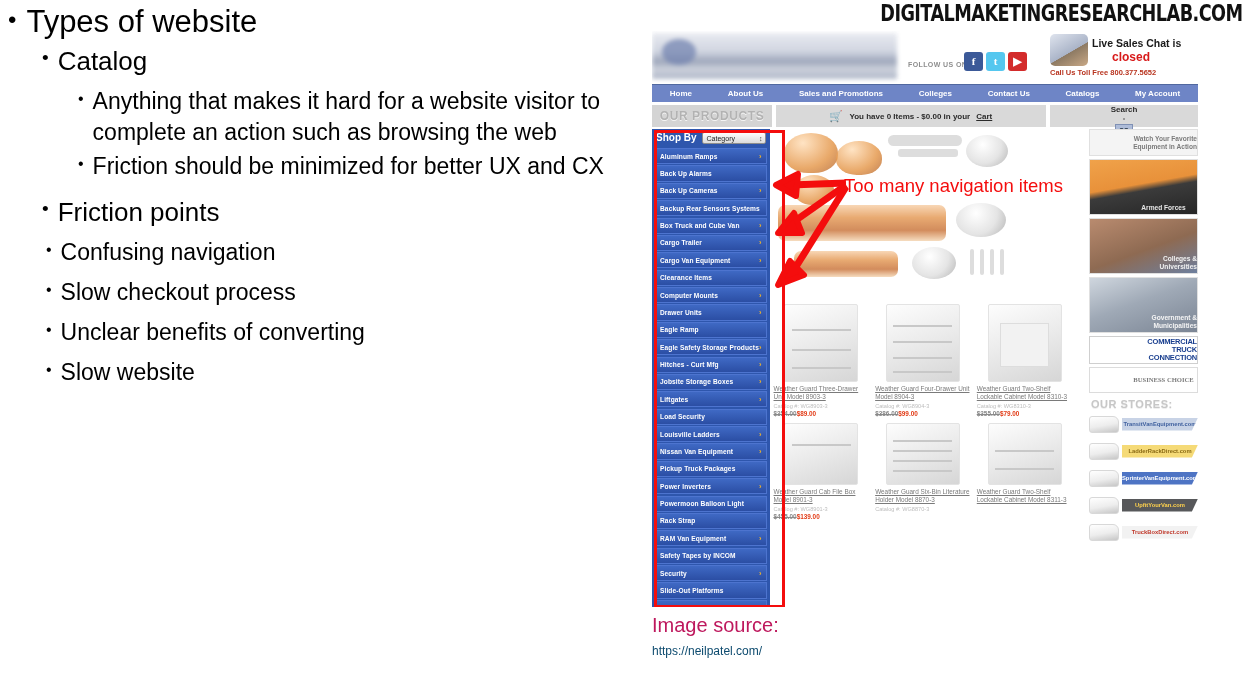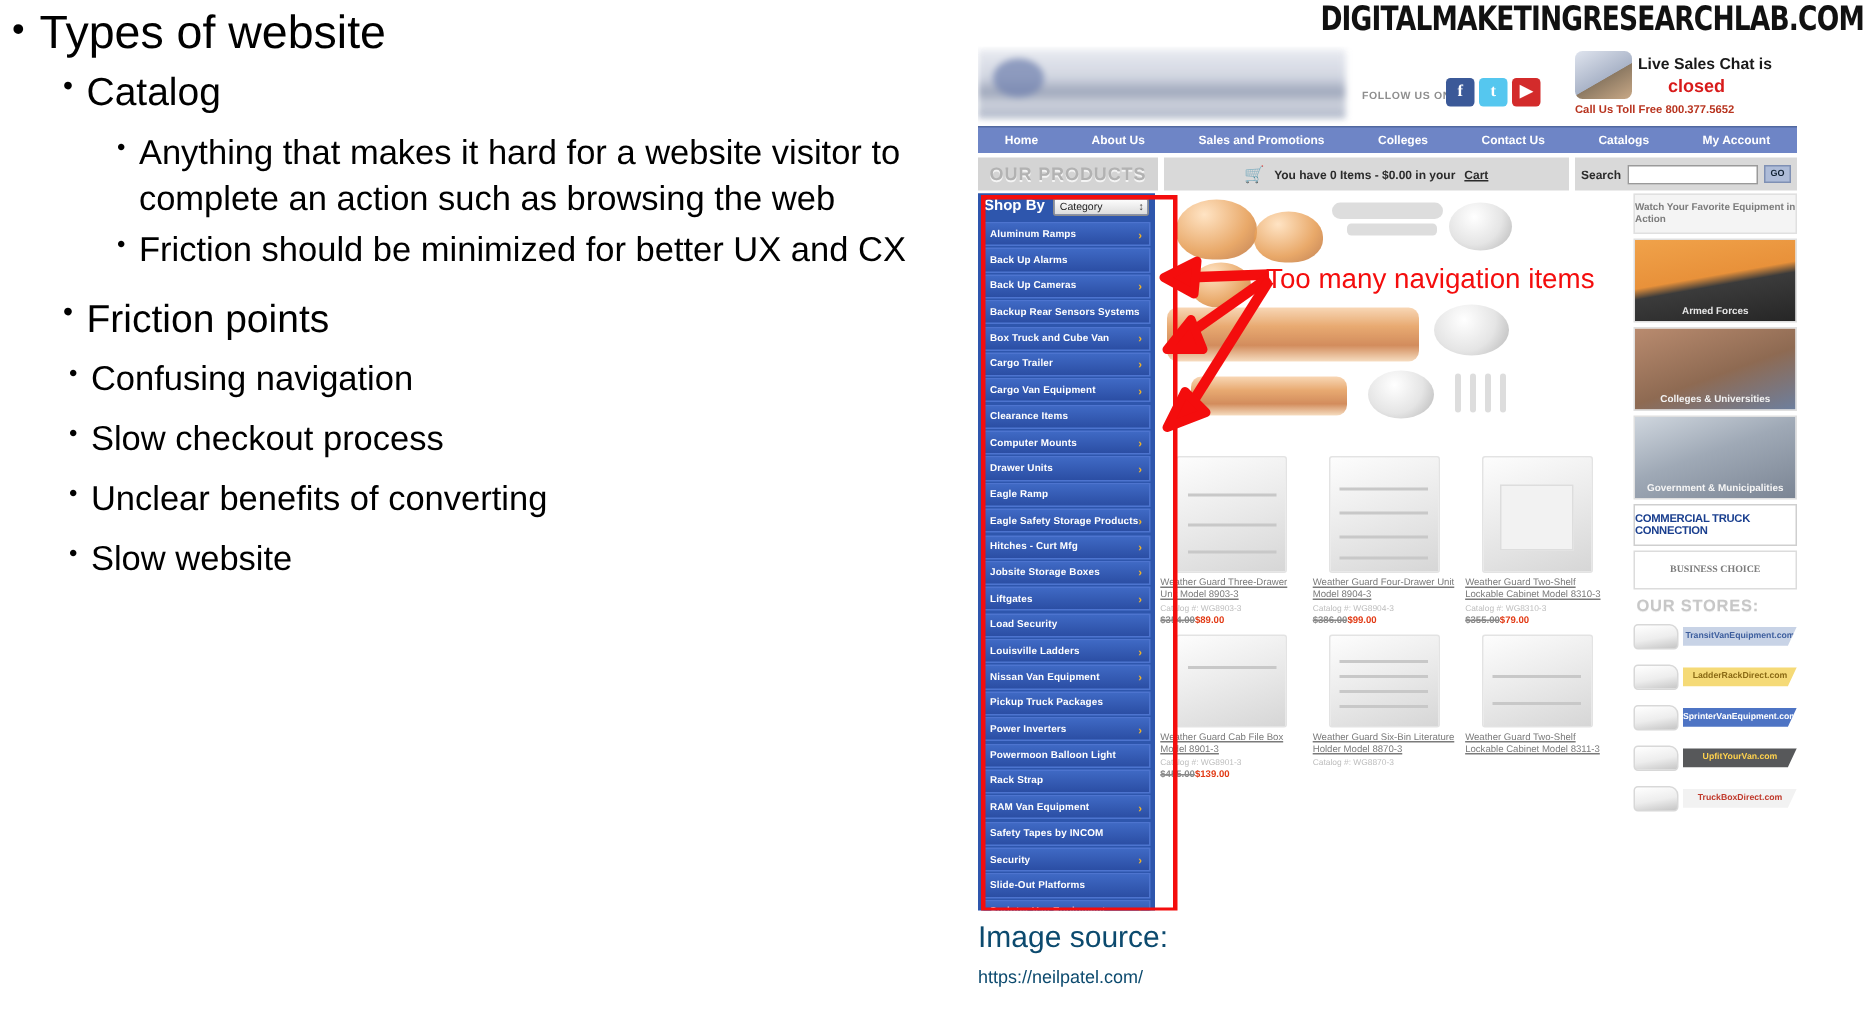--- a/index.html
+++ b/index.html
@@ -114,21 +114,21 @@
   }
   .cartbar{
     flex:1 1 auto;margin:0 4px;background:#d9d9d9;
     display:flex;align-items:center;justify-content:center;gap:6px;
     font-size:8px;font-weight:bold;color:#2b2b2b;
   }
   .cart-ico{font-size:11px;color:#555;}
   .cartbar u{text-decoration:underline;}
   .searchwrap{
     width:148px;background:#d9d9d9;display:flex;align-items:center;gap:4px;padding:0 4px;
-    font-size:8px;font-weight:bold;color:#2b2b2b;
+    font-size:8px;font-weight:bold;color:#2b2b2b;flex-direction:column;
   }
   .searchbox{flex:1 1 auto;height:13px;background:#fff;border:1px solid #9a9a9a;}
   .gobtn{
     width:18px;height:12px;background:#aebcd8;border:1px solid #7f90b4;
     color:#123; font-size:6px;font-weight:bold;text-align:center;line-height:11px;
   }
 
   
   .cols{display:flex;height:483px;margin-top:2px;}
   .colL{width:122px;background:#2e56ad;padding:0;position:relative;}
@@ -192,21 +192,21 @@
   .ptitle{font-size:6.4px;color:#7a7a7a;text-decoration:underline;line-height:8.4px;}
   .pcat{font-size:5.6px;color:#bdbdbd;margin-top:1px;}
   .pprice{font-size:6.4px;font-weight:bold;margin-top:1px;}
   .pold{color:#8a8a8a;text-decoration:line-through;}
   .pnew{color:#e23b16;}
 
   .colR{width:112px;background:#ffffff;padding-left:3px;}
   .rbanner{
     width:100%;margin-bottom:3px;border:1px solid #e0e0e0;position:relative;overflow:hidden;
     font-size:6.6px;font-weight:bold;color:#6f6f6f;display:flex;align-items:center;justify-content:center;
-    text-align:left;line-height:8px;
+    text-align:right;line-height:8px;padding-left:40px;
   }
   .rb-watch{height:27px;background:#f4f4f4;color:#7b7b7b;}
   .rb-armed{height:56px;background:linear-gradient(170deg,#f0a24a 0%,#e8913a 45%,#3b3b3b 55%,#262626 100%);color:#e6e6e6;align-items:flex-end;padding-bottom:2px;}
   .rb-coll{height:56px;background:linear-gradient(160deg,#b98b6f 0%,#8e6a52 55%,#6d7f9e 100%);color:#f2f2f2;align-items:flex-end;padding-bottom:2px;}
   .rb-govt{height:56px;background:linear-gradient(160deg,#cfd6de 0%,#9fa9b6 45%,#7b8594 100%);color:#f5f5f5;align-items:flex-end;padding-bottom:2px;}
   .rb-ford{height:28px;background:#ffffff;border:1px solid #cfcfcf;color:#1a3f8f;font-size:7.5px;letter-spacing:-.2px;}
   .rb-gm{height:26px;background:#ffffff;border:1px solid #dcdcdc;color:#7c7c7c;font-family:"Liberation Serif",serif;}
   .ourstores{
     font-size:11px;font-weight:bold;color:#c7c7c7;letter-spacing:.5px;
     margin:5px 0 4px 2px;text-shadow:0 1px 0 #efefef;
@@ -237,21 +237,21 @@
   }
   .callout{
     position:absolute;left:192px;top:144px;
     font-size:18.5px;font-weight:normal;color:#f40d0d;
     white-space:nowrap;font-family:"Liberation Sans",sans-serif;
   }
   .arrows{position:absolute;left:120px;top:130px;}
 
   
   .cap{position:absolute;left:652px;top:612px;width:430px;}
-  .cap .c1{font-size:20px;line-height:26px;color:#0c4a6e;}
+  .cap .c1{font-size:20px;line-height:26px;color:#be185d;}
   .cap .c2{font-size:12px;line-height:26px;color:#0c4a6e;}
 </style>
 </head>
 <body>
 
 <div class="slide">
 
   <div class="brand">DIGITALMAKETINGRESEARCHLAB.COM</div>
 
   <div class="outline">

